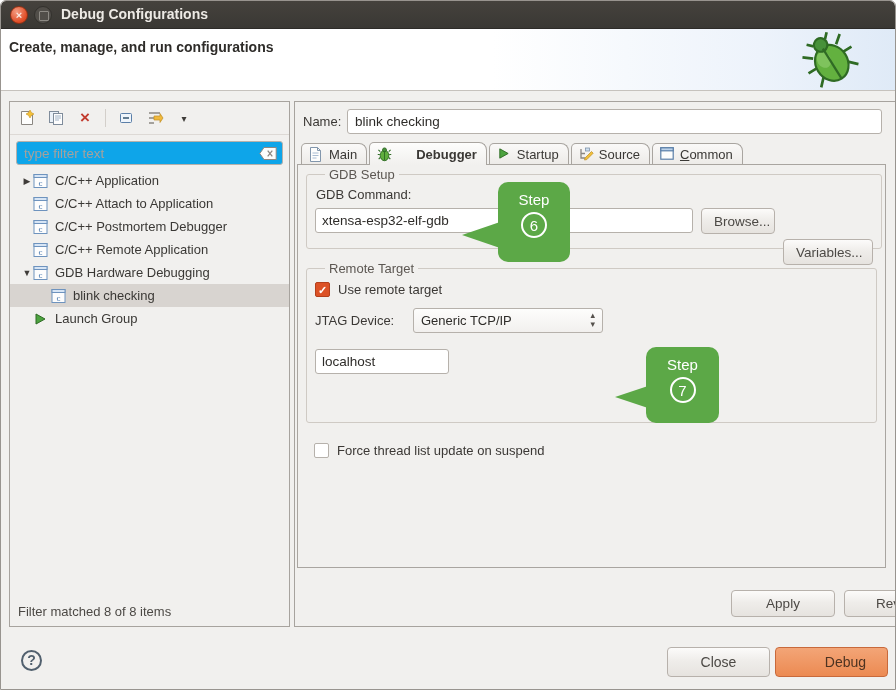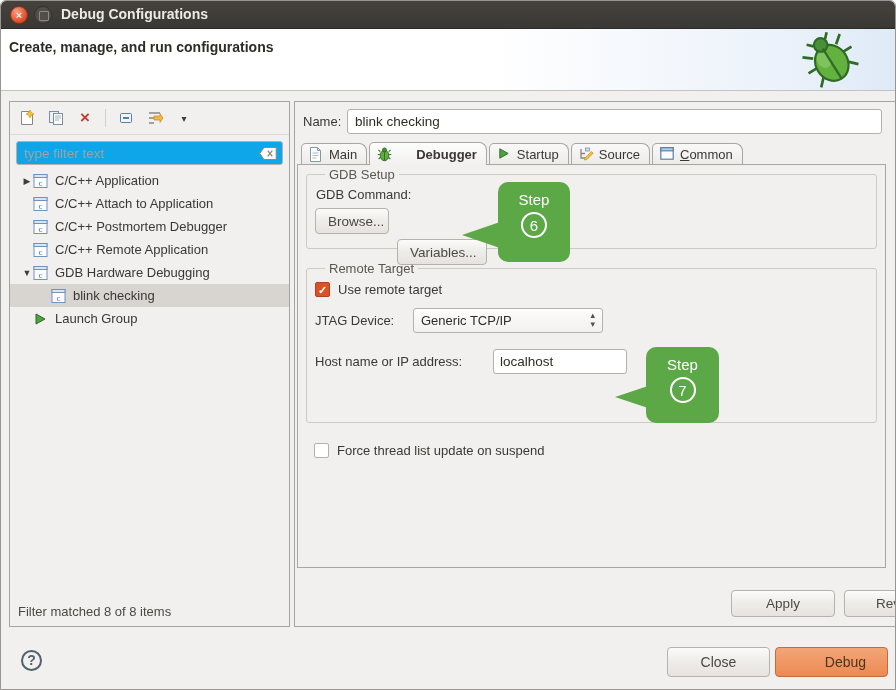--- a/index.html
+++ b/index.html
@@ -317,20 +317,21 @@
         <span><u>C</u>ommon</span>
       </span>
     </div>
 
     <div class="tab-content">
 
       <fieldset class="fs-gdb">
         <legend>GDB Setup</legend>
         <span class="field-label gdb-cmd-label">GDB Command:</span>
         <div class="gdb-row">
+          <input class="text-input gdb-input" type="text" value="xtensa-esp32-elf-gdb" style="">
           <button class="btn btn-browse">Browse...</button>
           <button class="btn btn-variables">Variables...</button>
         </div>
       </fieldset>
 
       <fieldset class="fs-remote">
         <legend>Remote Target</legend>
 
         <div class="check-row">
           <span class="checkbox checked">✓</span>
@@ -342,21 +343,20 @@
           <span class="select">
             <span>Generic TCP/IP</span>
             <span class="spin">
                 <span>▴</span>
                 <span>▾</span>
               </span>
           </span>
         </div>
 
         <div class="form-row" style="margin-top:16px;">
-          <span class="field-label hp-label">Host name or IP address:</span>
           <input class="text-input hp-input" type="text" value="localhost" style="">
         </div>
 
       </fieldset>
 
       <div class="check-row force-row">
         <span class="checkbox unchecked"></span>
         <span class="field-label">Force thread list update on suspend</span>
       </div>
     </div>

